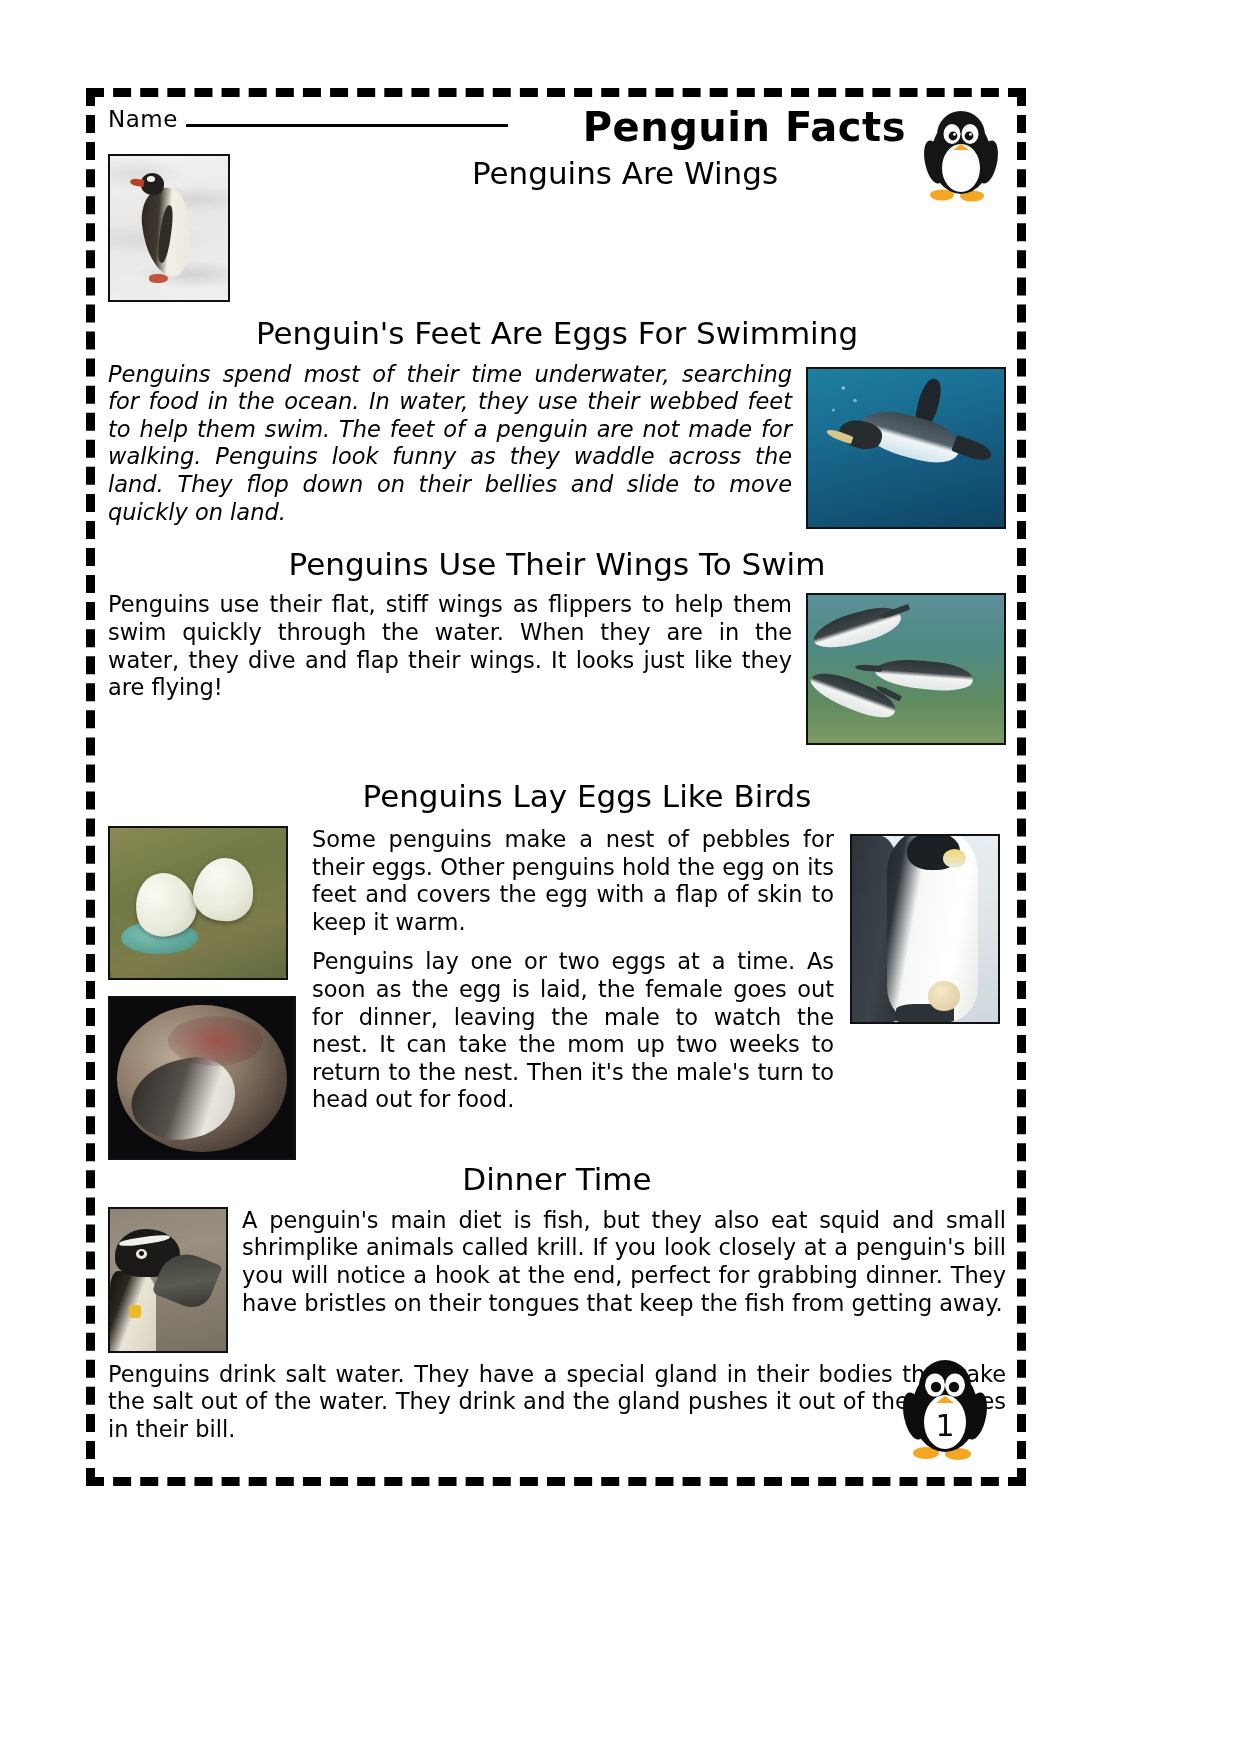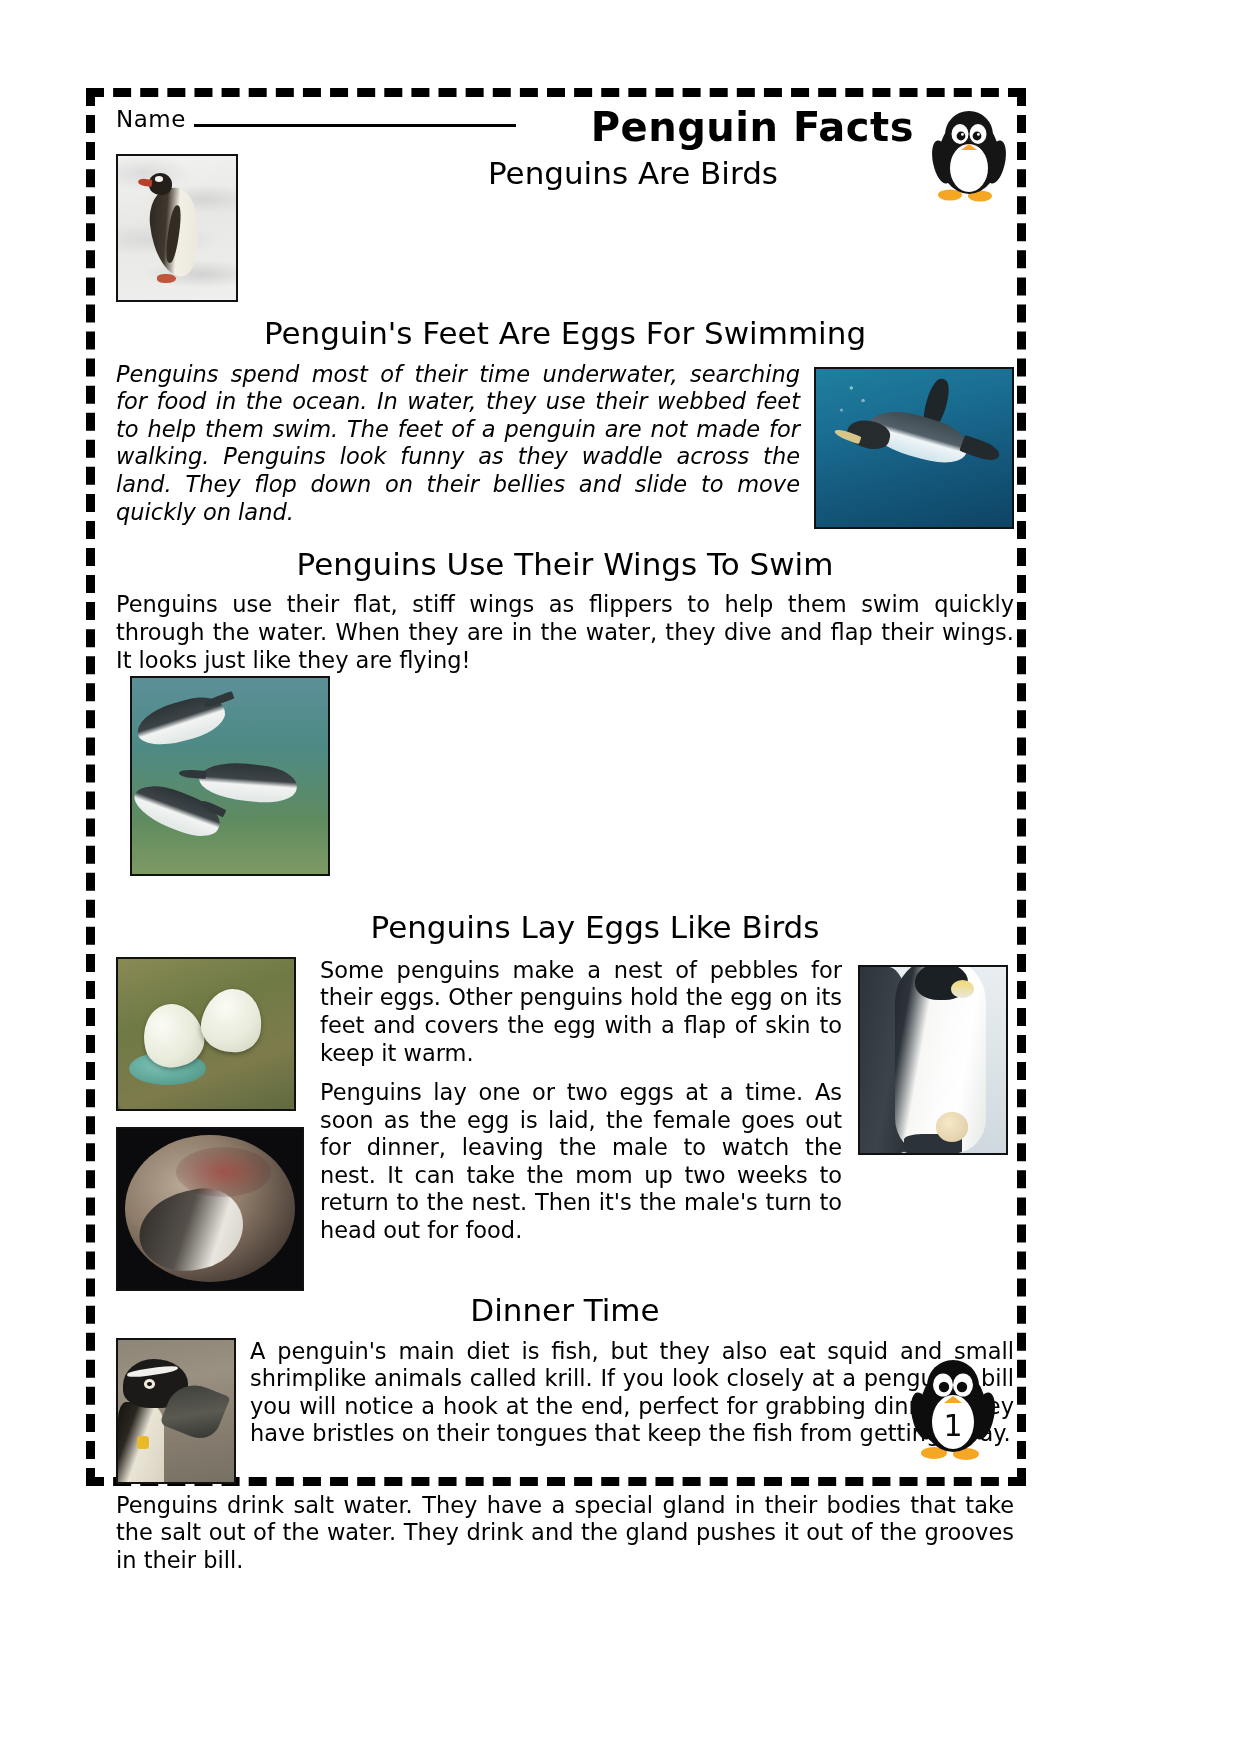--- a/index.html
+++ b/index.html
@@ -27,21 +27,21 @@
     width: 1946px;
     width: 940px;
     height: 1398px;
     border: 9px dashed #000000;
     box-sizing: border-box;
     pointer-events: none;
   }
 
   .content {
     position: absolute;
-    left: 116px;
+    left: 108px;
     top: 104px;
     width: 898px;
     height: 1368px;
     box-sizing: border-box;
   }
 
   
   .name-row {
     display: flex;
     align-items: baseline;
@@ -462,21 +462,21 @@
     <div class="sec sec1 row">
       <div class="photo ph-snow">
         <div class="bird-body"></div>
         <div class="bird-flipper"></div>
         <div class="bird-head"></div>
         <div class="bird-eyepatch"></div>
         <div class="bird-beak"></div>
         <div class="bird-feet"></div>
       </div>
       <div class="txtcol">
-        <h2 class="section-title">Penguins Are Birds</h2>
+        <h2 class="section-title">Penguins Are Wings</h2>
       </div>
     </div>
 
     <div class="sec sec2">
       <h2 class="section-title">Penguin's Feet Are Eggs For Swimming</h2>
       <div class="row" style="margin-top:10px;">
         <div class="txtcol">
           <p class="body-text">Penguins spend most of their time underwater, searching for food in the ocean. In water, they use their webbed feet to help them swim. The feet of a penguin are not made for walking. Penguins look funny as they waddle across the land. They flop down on their bellies and slide to move quickly on land.</p>
         </div>
         <div class="photo ph-blue">
@@ -484,21 +484,21 @@
           <div class="sw-body"></div>
           <div class="sw-tail"></div>
           <div class="sw-head"></div>
           <div class="sw-beak"></div>
         </div>
       </div>
     </div>
 
     <div class="sec sec3">
       <h2 class="section-title">Penguins Use Their Wings To Swim</h2>
-      <div class="row" style="margin-top:10px;flex-direction:column;">
+      <div class="row" style="margin-top:10px;">
         <div class="txtcol">
           <p class="body-text">Penguins use their flat, stiff wings as flippers to help them swim quickly through the water. When they are in the water, they dive and flap their wings. It looks just like they are flying!</p>
         </div>
         <div class="photo ph-green">
           <div class="g1"></div>
             <div class="gbeak1"></div>
           <div class="g2"></div>
             <div class="gbeak2"></div>
           <div class="g3"></div>
             <div class="gbeak3"></div>

